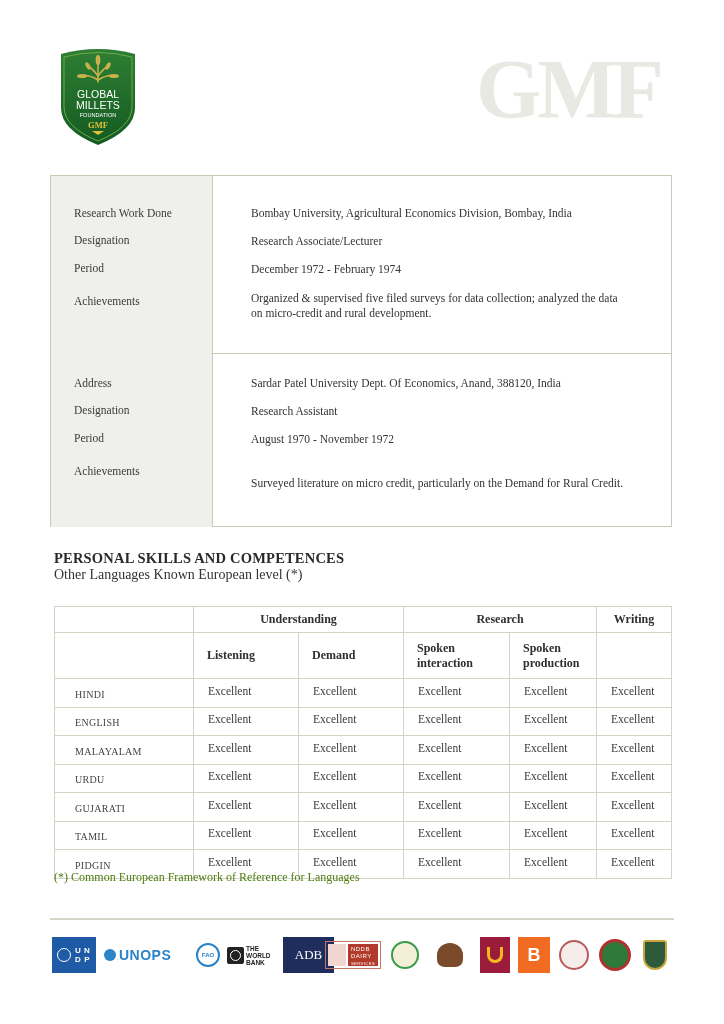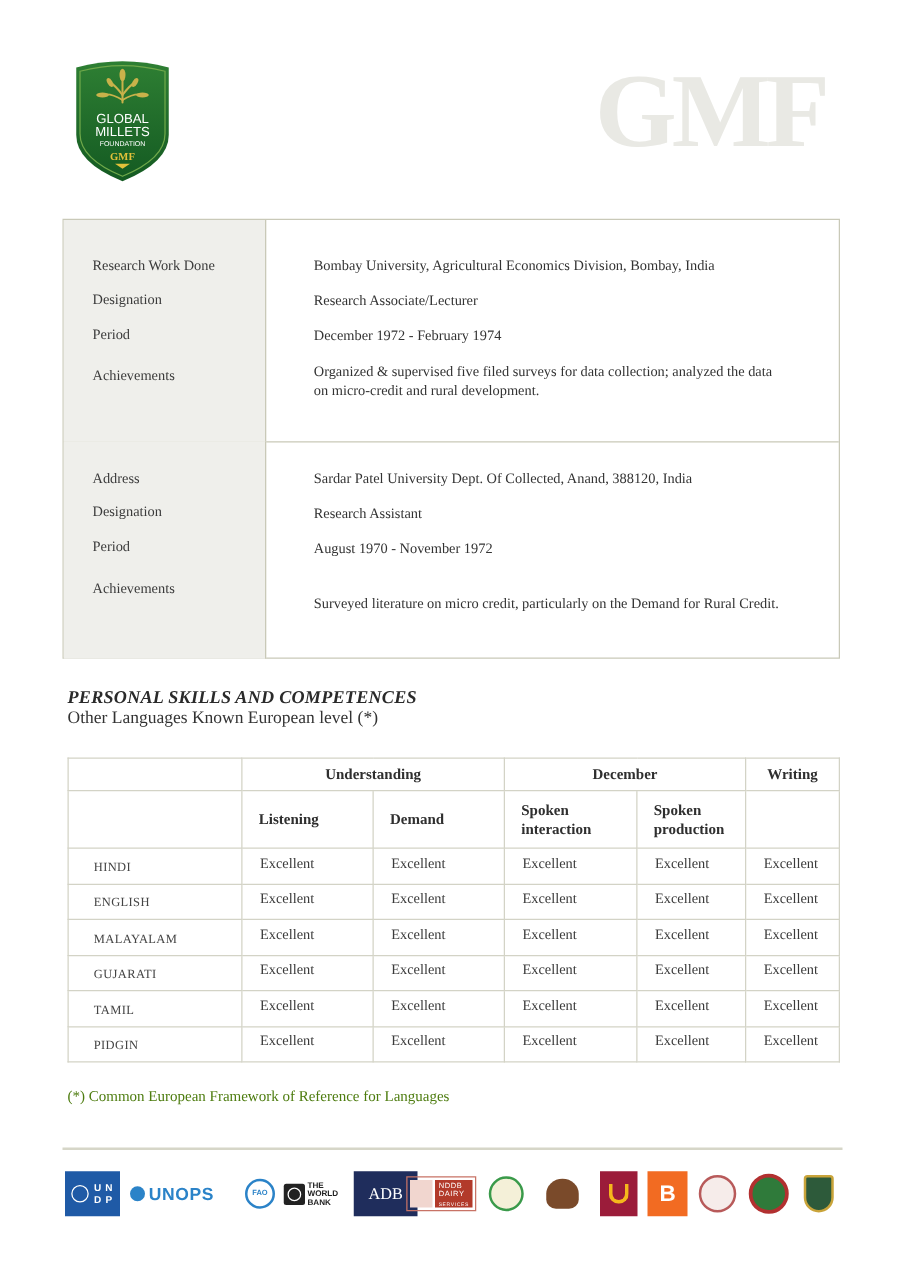--- a/index.html
+++ b/index.html
@@ -14,21 +14,21 @@
   .exp-block { position: absolute; left: 0; width: 100%; display: flex; }
   .exp-block.b1 { top: 0; height: 177px; border-bottom: 1.5px solid #c9c9b8; }
   .exp-block.b2 { top: 177px; height: 174px; }
   .exp-left { width: 162px; background: #efefeb; border-right: 1.5px solid #c9c9b8; box-sizing: border-box; height: 100%; position: relative; }
   .exp-right { flex: 1; position: relative; height: 100%; }
   .lbl, .val { position: absolute; font-size: 11.5px; line-height: 15px; }
   .lbl { left: 23px; color: #3b3b3b; }
   .val { left: 38px; color: #333; width: 400px; }
 
   
-  .skills-title { position: absolute; left: 54px; top: 550px; font-size: 14.5px; font-weight: bold; color: #2a2a2a; letter-spacing: 0.2px; font-style: italic; }
+  .skills-title { position: absolute; left: 54px; top: 550px; font-size: 14.5px; font-weight: bold; color: #2a2a2a; letter-spacing: 0.2px; }
   .skills-sub { position: absolute; left: 54px; top: 567px; font-size: 14px; color: #333; }
 
   table.lang { position: absolute; left: 54px; top: 606px; width: 617px; border-collapse: collapse; table-layout: fixed; }
   table.lang td { border: 1px solid #d3d3c6; font-size: 11.5px; padding: 0; vertical-align: middle; }
   table.lang td.hd { font-weight: bold; text-align: center; height: 25px; color: #2f2f2f; font-size: 12px; }
   table.lang td.sub { font-weight: bold; height: 45px; padding-left: 13px; color: #2f2f2f; font-size: 12px; line-height: 15px; }
   table.lang td.name { padding-left: 20px; font-size: 10px; letter-spacing: 0.3px; color: #444; height: 23.5px; padding-top: 3px; }
   table.lang td.cell { padding-left: 14px; height: 23.5px; color: #3a3a3a; padding-bottom: 4px; }
 
   .footnote { position: absolute; left: 54px; top: 870px; font-size: 12px; color: #4d7c0f; }
@@ -92,21 +92,21 @@
     </div>
   </div>
   <div class="exp-block b2">
     <div class="exp-left">
       <div class="lbl" style="top:23px">Address</div>
       <div class="lbl" style="top:50px">Designation</div>
       <div class="lbl" style="top:78px">Period</div>
       <div class="lbl" style="top:111px">Achievements</div>
     </div>
     <div class="exp-right">
-      <div class="val" style="top:23px">Sardar Patel University Dept. Of Collected, Anand, 388120, India</div>
+      <div class="val" style="top:23px">Sardar Patel University Dept. Of Economics, Anand, 388120, India</div>
       <div class="val" style="top:51px">Research Assistant</div>
       <div class="val" style="top:79px">August 1970 - November 1972</div>
       <div class="val" style="top:123px; width:420px">Surveyed literature on micro credit, particularly on the Demand for Rural Credit.</div>
     </div>
   </div>
 </div>
 
 <div class="skills-title">PERSONAL SKILLS AND COMPETENCES</div>
 <div class="skills-sub">Other Languages Known European level (*)</div>
 
@@ -116,21 +116,21 @@
       <col style="width:105px">
       <col style="width:105px">
       <col style="width:106px">
       <col style="width:87px">
       <col style="width:75px">
   </colgroup>
   <tbody>
       <tr>
     <td></td>
     <td class="hd" colspan="2">Understanding</td>
-    <td class="hd" colspan="2">December</td>
+    <td class="hd" colspan="2">Research</td>
     <td class="hd">Writing</td>
   </tr>
   <tr>
     <td></td>
     <td class="sub">Listening</td>
     <td class="sub">Demand</td>
     <td class="sub"><span>Spoken</span><br><span>interaction</span></td>
     <td class="sub"><span>Spoken</span><br><span>production</span></td>
     <td></td>
   </tr>
@@ -154,20 +154,28 @@
       </tr>
       <tr>
         <td class="name">MALAYALAM</td>
         <td class="cell">Excellent</td>
         <td class="cell">Excellent</td>
         <td class="cell">Excellent</td>
         <td class="cell">Excellent</td>
         <td class="cell">Excellent</td>
       </tr>
       <tr>
+        <td class="name">URDU</td>
+        <td class="cell">Excellent</td>
+        <td class="cell">Excellent</td>
+        <td class="cell">Excellent</td>
+        <td class="cell">Excellent</td>
+        <td class="cell">Excellent</td>
+      </tr>
+      <tr>
         <td class="name">GUJARATI</td>
         <td class="cell">Excellent</td>
         <td class="cell">Excellent</td>
         <td class="cell">Excellent</td>
         <td class="cell">Excellent</td>
         <td class="cell">Excellent</td>
       </tr>
       <tr>
         <td class="name">TAMIL</td>
         <td class="cell">Excellent</td>

